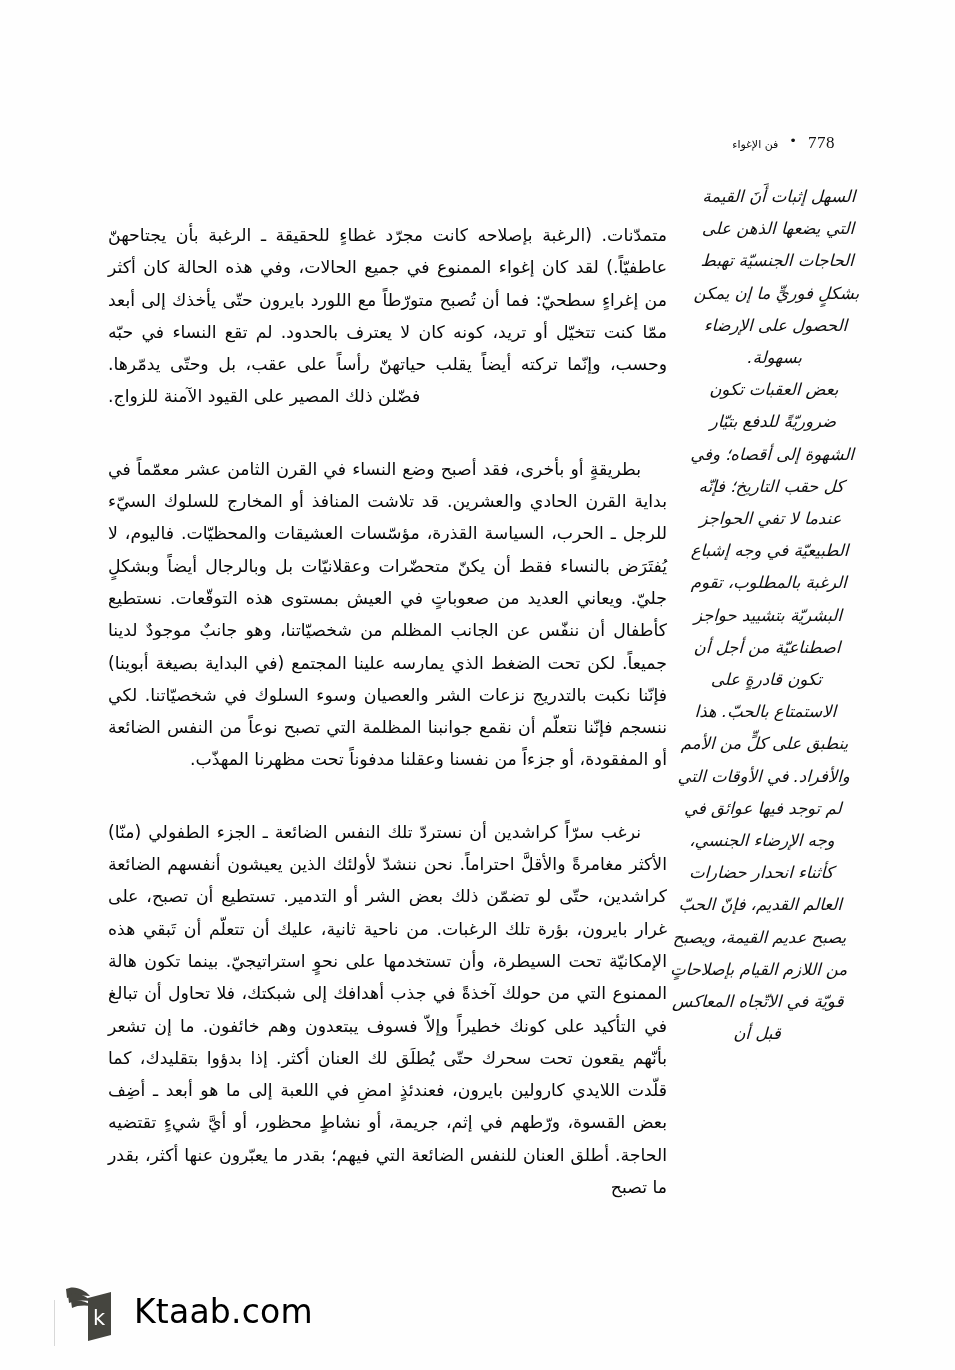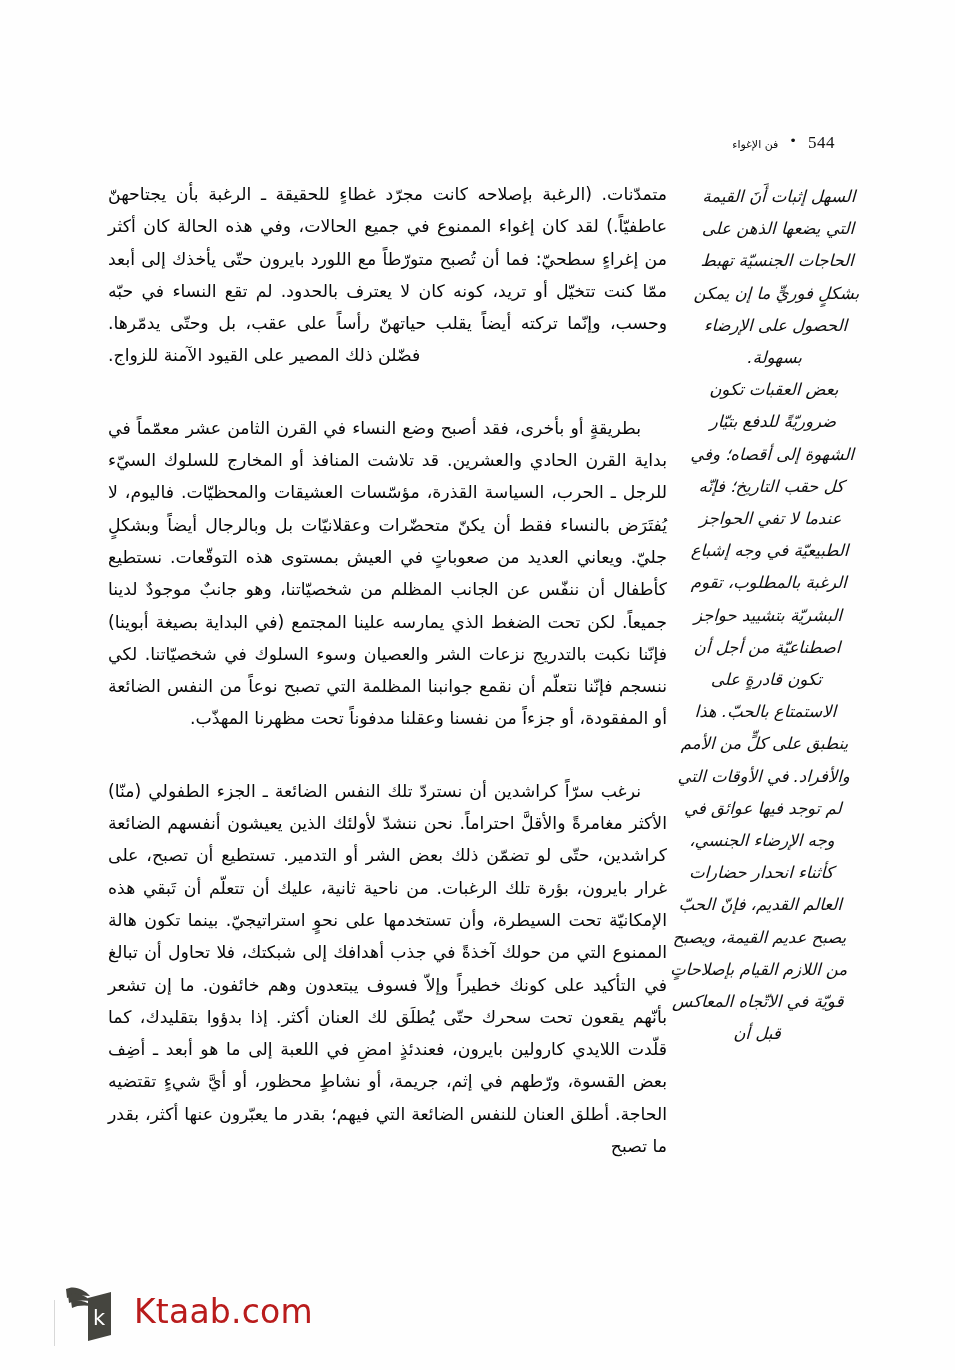--- a/index.html
+++ b/index.html
@@ -101,20 +101,21 @@
     margin: 0 0 9px 0;
     text-align: justify;
     text-align-last: right;
   }
   .main-col p.indent {
     text-indent: 26px;
     margin-top: 40px;
   }
   .main-col p.last-center {
     text-align-last: left;
+    margin-top: 41px;
   }
 
   
   .watermark {
     position: absolute;
     left: 64px;
     top: 1283px;
     display: flex;
     flex-direction: row;
     align-items: center;
@@ -122,41 +123,41 @@
     gap: 12px;
   }
   .wm-logo {
     width: 58px;
     height: 60px;
     position: relative;
   }
   .wm-text {
     font-family: "DejaVu Sans", "Liberation Sans", sans-serif;
     font-size: 33px;
-    color: #b91c1c;
+    color: #000000;
     letter-spacing: .2px;
     line-height: 1;
     padding-bottom: 3px;
   }
   .wm-rule {
     position: absolute;
     left: 54px;
     top: 1300px;
     width: 1px;
     height: 46px;
     background: #d8d8d8;
   }
 </style>
 </head>
 <body>
 
 <div class="page">
 
   <div class="running-head">
-    <span class="rh-num">544</span>
+    <span class="rh-num">778</span>
     <span class="rh-dot">•</span>
     <span class="rh-title">فن الإغواء</span>
   </div>
 
   <div class="content">
 
     <div class="margin-note">
       <p>السهل إثبات أَنَ القيمة التي يضعها الذهن على الحاجات الجنسيّة تهبط بشكلٍ فوريٍّ ما إن يمكن الحصول على الإرضاء بسهولة.</p>
       <p>بعض العقبات تكون ضروريّةً للدفع بتيّار الشهوة إلى أقصاه؛ وفي كل حقب التاريخ؛ فإنّه عندما لا تفي الحواجز الطبيعيّة في وجه إشباع الرغبة بالمطلوب، تقوم البشريّة بتشييد حواجز اصطناعيّة من أجل أن تكون قادرةٍ على الاستمتاع بالحبّ. هذا ينطبق على كلٍّ من الأمم والأفراد. في الأوقات التي لم توجد فيها عوائق في وجه الإرضاء الجنسي، كأثناء انحدار حضارات العالم القديم، فإنّ الحبّ يصبح عديم القيمة، ويصبح من اللازم القيام بإصلاحاتٍ قويّة في الاتّجاه المعاكس قبل أن</p>
     </div>

